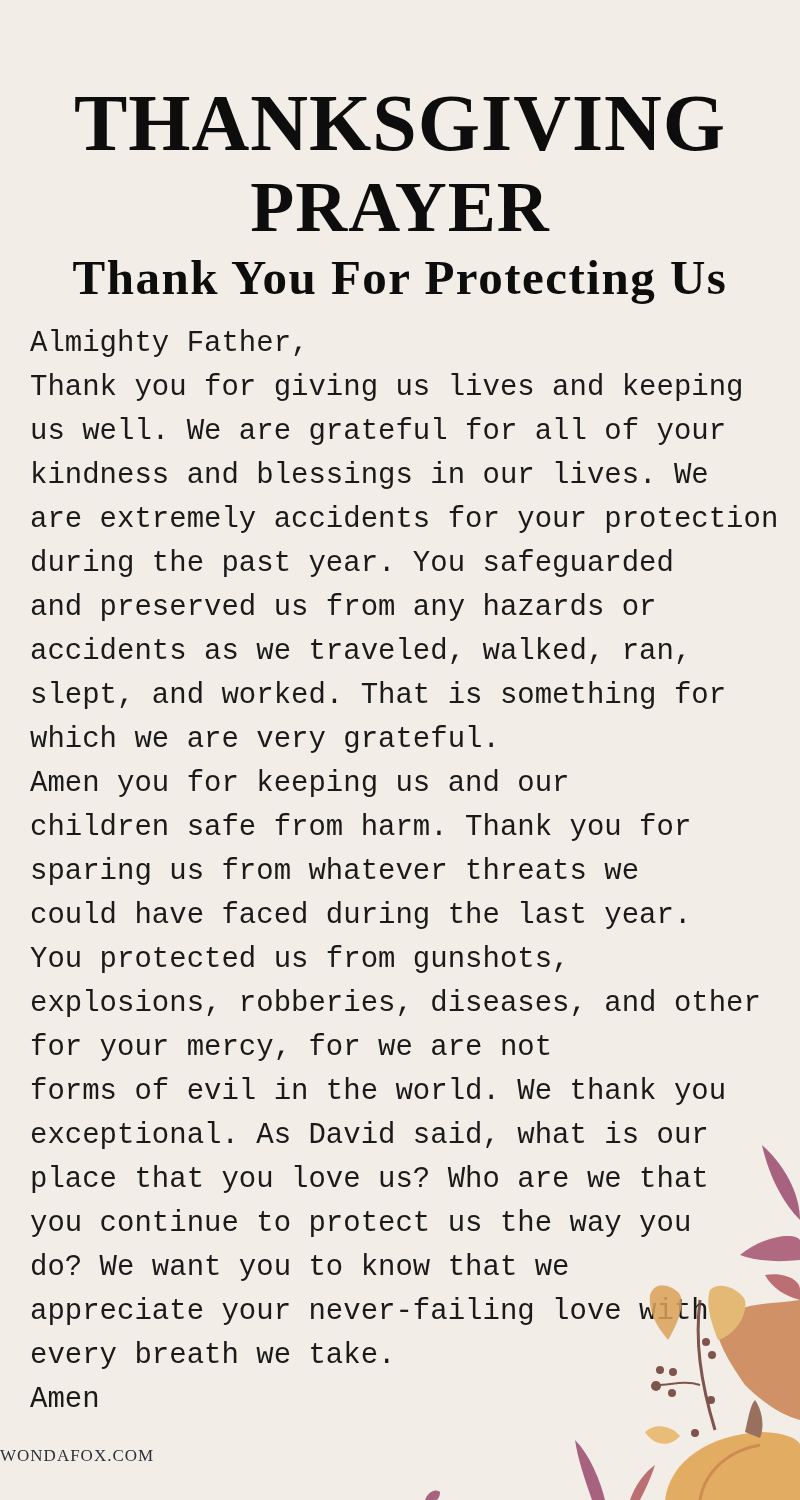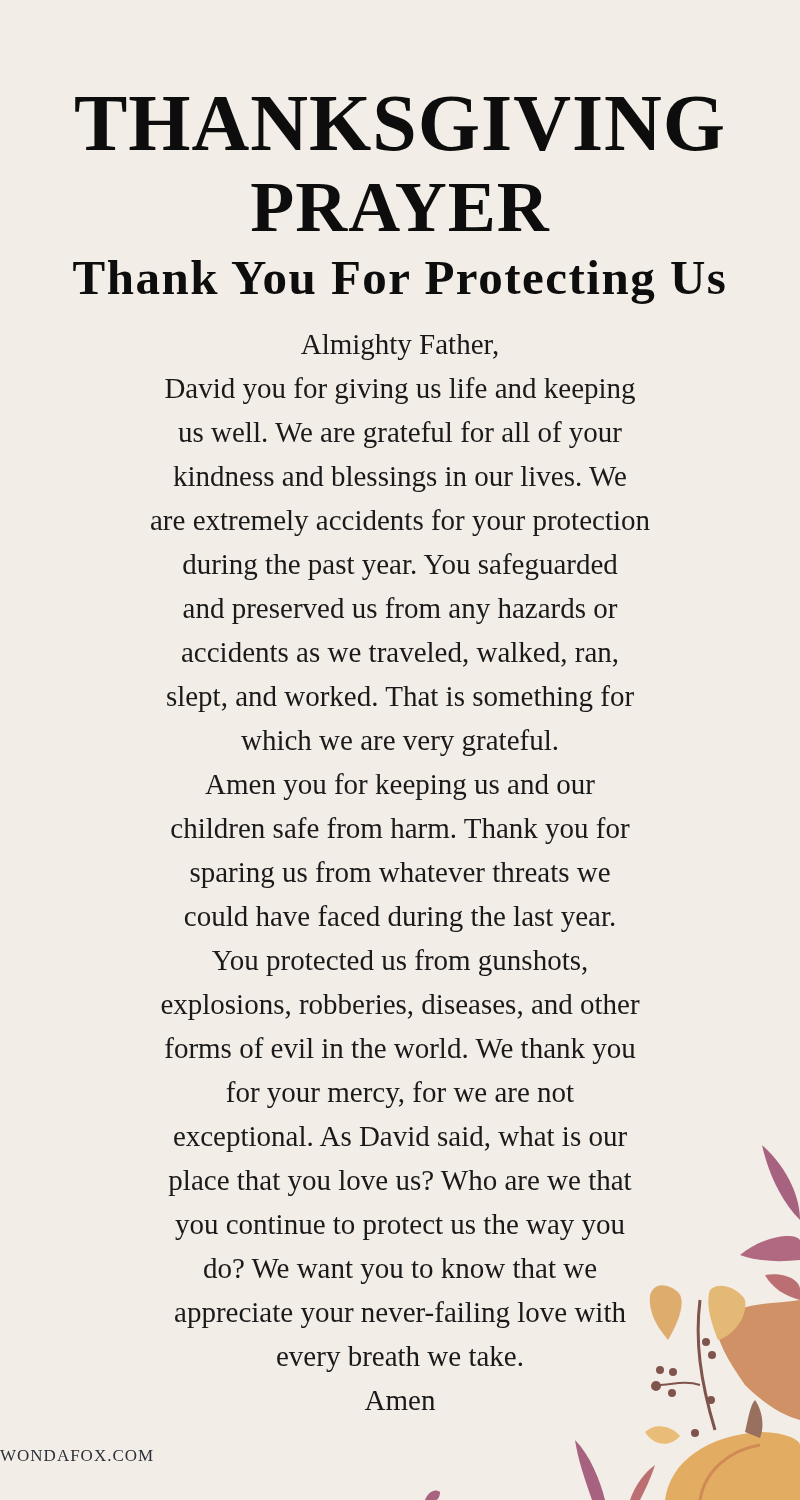--- a/index.html
+++ b/index.html
@@ -11,22 +11,22 @@
     letter-spacing: 1px;
   }
   .title.l1 { top: 78px; font-size: 80px; line-height: 90px; }
   .title.l2 { top: 162px; font-size: 72px; line-height: 90px; }
   .subtitle {
     position: absolute; left: 0; top: 248px; width: 800px; text-align: center;
     font-family: "Liberation Serif", "DejaVu Serif", serif; font-weight: bold;
     font-size: 49px; line-height: 60px; color: #0d0d0d; letter-spacing: 1.5px;
   }
   .body {
-    position: absolute; left: 30px; top: 322px; width: 740px; text-align: center;
-    font-family: Liberation Serif, serif;
+    position: absolute; left: 30px; top: 322px; width: 740px; text-align: left;
+    font-family: Liberation Mono, monospace;
     font-size: 29px; line-height: 44px; color: #1a1a1a;
   }
   .body .line { display: block; white-space: nowrap; }
   .footer {
     position: absolute; left: 0; top: 1446px; width: 687px; 
     font-family: "Liberation Serif", "DejaVu Serif", serif; font-size: 17px;
     color: #2a3038; letter-spacing: 1px;
   }
   .deco { position: absolute; left: 0; top: 0; pointer-events: none; }
 </style>
@@ -34,37 +34,37 @@
 <body>
 
 <div class="page">
 
   <div class="title l1">THANKSGIVING</div>
   <div class="title l2">PRAYER</div>
   <div class="subtitle">Thank You For Protecting Us</div>
 
   <div class="body">
     <span class="line">Almighty Father,</span>
-    <span class="line">David you for giving us life and keeping</span>
+    <span class="line">Thank you for giving us lives and keeping</span>
     <span class="line">us well. We are grateful for all of your</span>
     <span class="line">kindness and blessings in our lives. We</span>
     <span class="line">are extremely accidents for your protection</span>
     <span class="line">during the past year. You safeguarded</span>
     <span class="line">and preserved us from any hazards or</span>
     <span class="line">accidents as we traveled, walked, ran,</span>
     <span class="line">slept, and worked. That is something for</span>
     <span class="line">which we are very grateful.</span>
     <span class="line">Amen you for keeping us and our</span>
     <span class="line">children safe from harm. Thank you for</span>
     <span class="line">sparing us from whatever threats we</span>
     <span class="line">could have faced during the last year.</span>
     <span class="line">You protected us from gunshots,</span>
     <span class="line">explosions, robberies, diseases, and other</span>
+    <span class="line">for your mercy, for we are not</span>
     <span class="line">forms of evil in the world. We thank you</span>
-    <span class="line">for your mercy, for we are not</span>
     <span class="line">exceptional. As David said, what is our</span>
     <span class="line">place that you love us? Who are we that</span>
     <span class="line">you continue to protect us the way you</span>
     <span class="line">do? We want you to know that we</span>
     <span class="line">appreciate your never-failing love with</span>
     <span class="line">every breath we take.</span>
     <span class="line">Amen</span>
   </div>
 
   <svg class="deco" width="800" height="1500" viewBox="0 0 800 1500">

